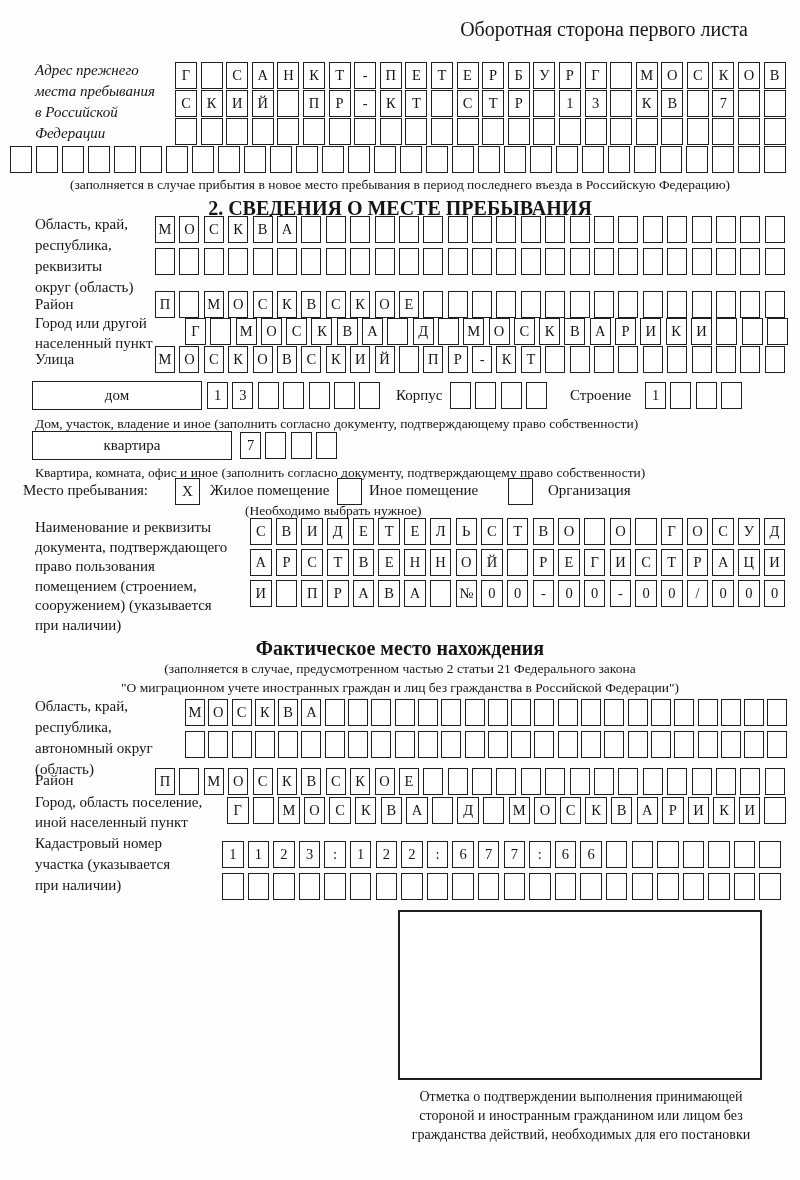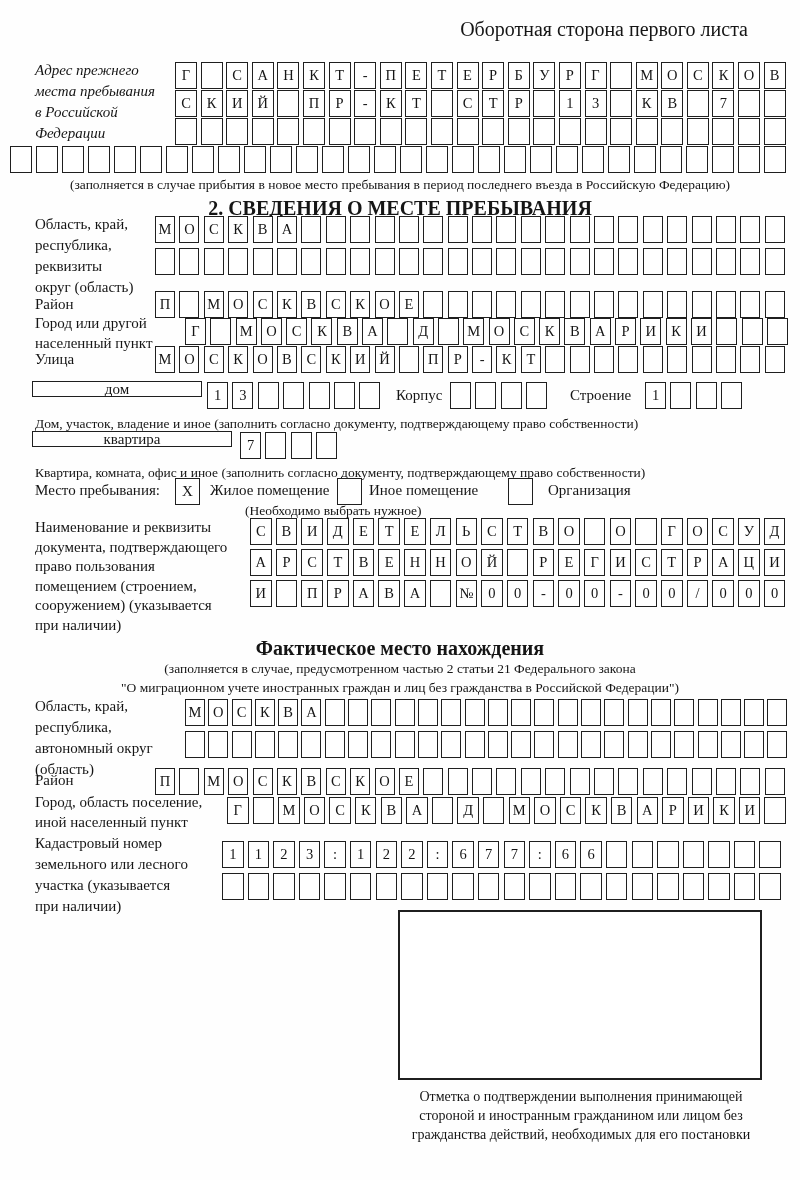--- a/index.html
+++ b/index.html
@@ -16,21 +16,21 @@
   .center{left:0;right:0;text-align:center;white-space:normal;}
   .heading{position:absolute;left:0;right:0;text-align:center;font-weight:bold;font-size:20px;}
   .cells{position:absolute;display:flex;gap:var(--gap,4px);}
   .cell{
     flex:0 0 var(--cw,21px);width:var(--cw,21px);height:27px;
     border:1.7px solid #1f1f1f;box-sizing:border-box;background:#fff;
     display:flex;align-items:center;justify-content:center;
     font-size:14.5px;line-height:1;
   }
   .bigbox{
-    position:absolute;height:16px;border:1.7px solid #1f1f1f;box-sizing:border-box;
+    position:absolute;height:29px;border:1.7px solid #1f1f1f;box-sizing:border-box;
     display:flex;align-items:center;justify-content:center;font-size:15px;background:#fff;
   }
   .cbox{
     position:absolute;width:25px;height:27px;border:1.7px solid #1f1f1f;box-sizing:border-box;
     display:flex;align-items:center;justify-content:center;font-size:15px;background:#fff;
   }
   .inline-label{position:absolute;font-size:15px;white-space:nowrap;}
   .stamp{position:absolute;left:398px;top:910px;width:364px;height:170px;border:2px solid #1f1f1f;box-sizing:border-box;background:#fff;}
   .confirm{position:absolute;left:388px;top:1087px;width:386px;text-align:center;font-size:14px;line-height:19px;}
 </style>
@@ -343,21 +343,21 @@
 
   <div class="bigbox" style="left:32px;top:431px;width:200px;">квартира</div>
   <div class="cells" style="left:240px;top:432px;--cw:21px;--gap:4.4px;">
       <span class="cell">7</span>
       <span class="cell"></span>
       <span class="cell"></span>
       <span class="cell"></span>
     </div>
   <div class="caption" style="left:35px;top:465px;">Квартира, комната, офис и иное (заполнить согласно документу, подтверждающему право собственности)</div>
 
-  <div class="inline-label" style="left:35px;top:482px;">Место пребывания:</div>
+  <div class="inline-label" style="left:23px;top:482px;">Место пребывания:</div>
   <div class="cbox" style="left:175px;top:478px;">X</div>
   <div class="inline-label" style="left:210px;top:482px;">Жилое помещение</div>
   <div class="cbox" style="left:337px;top:478px;"></div>
   <div class="inline-label" style="left:369px;top:482px;">Иное помещение</div>
   <div class="cbox" style="left:508px;top:478px;"></div>
   <div class="inline-label" style="left:548px;top:482px;">Организация</div>
   <div class="caption" style="left:245px;top:503px;">(Необходимо выбрать нужное)</div>
 
   <div class="label lh19" style="left:35px;top:518px;width:210px;">
       <div>Наименование и реквизиты</div>
@@ -558,21 +558,20 @@
       <span class="cell">А</span>
       <span class="cell">Р</span>
       <span class="cell">И</span>
       <span class="cell">К</span>
       <span class="cell">И</span>
       <span class="cell"></span>
     </div>
 
   <div class="label" style="left:35px;top:833px;width:190px;">
       <div>Кадастровый номер</div>
-      <div>земельного или лесного</div>
       <div>участка (указывается</div>
       <div>при наличии)</div>
     </div>
   <div class="cells" style="left:222px;top:841px;--cw:21.5px;--gap:4.1px;">
       <span class="cell">1</span>
       <span class="cell">1</span>
       <span class="cell">2</span>
       <span class="cell">3</span>
       <span class="cell">:</span>
       <span class="cell">1</span>

